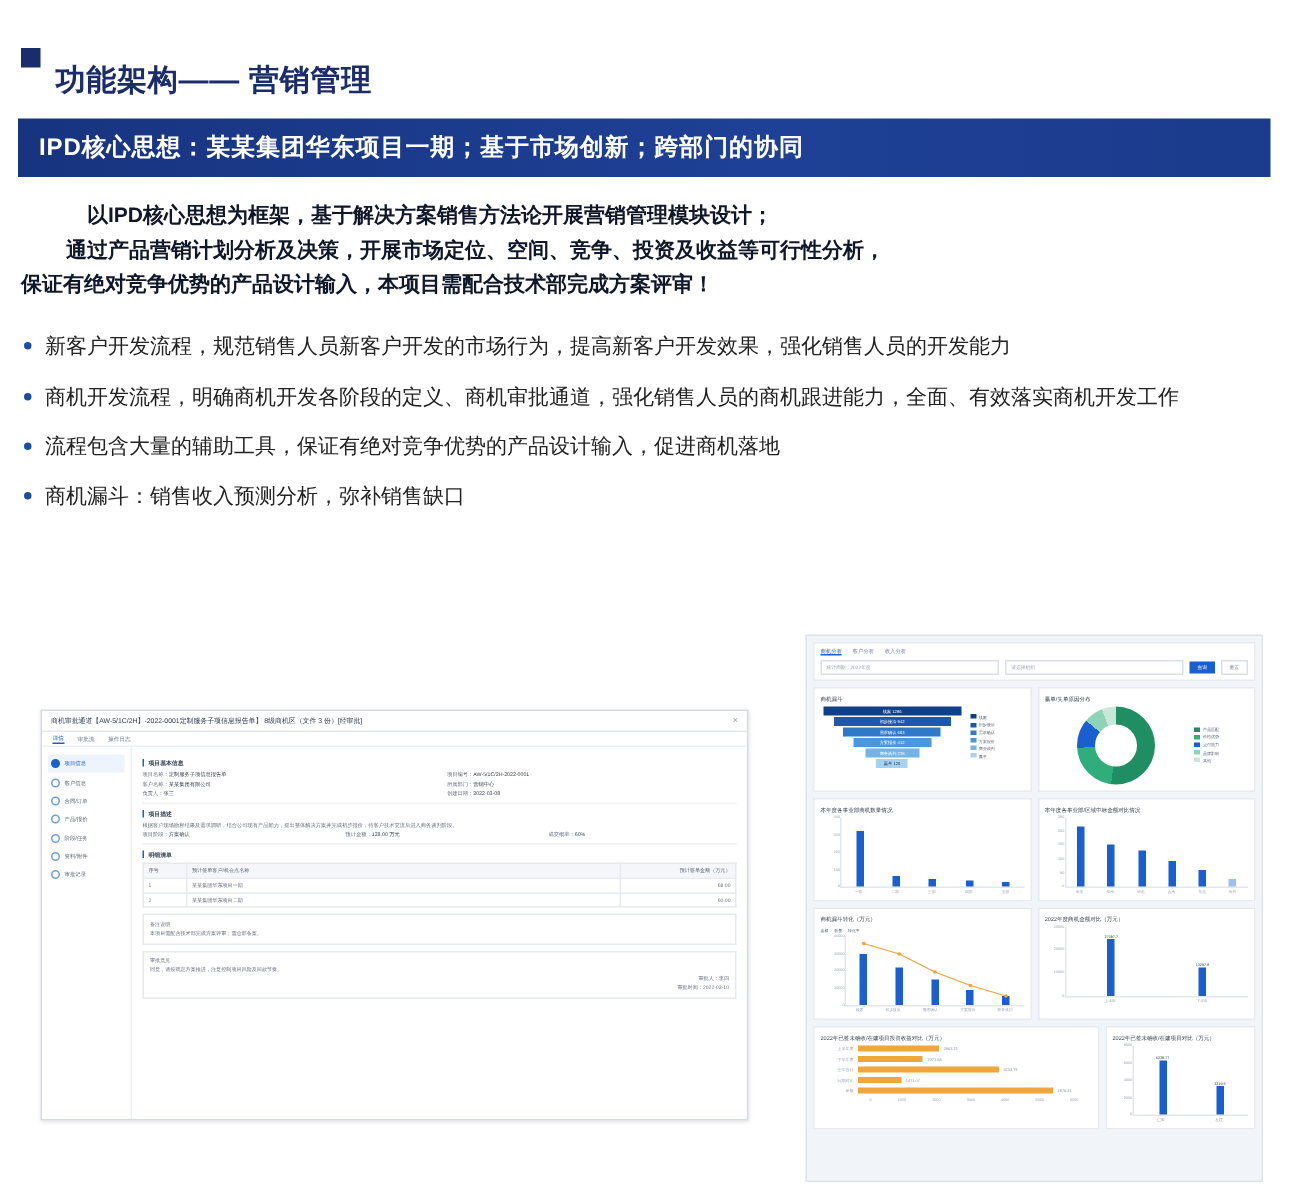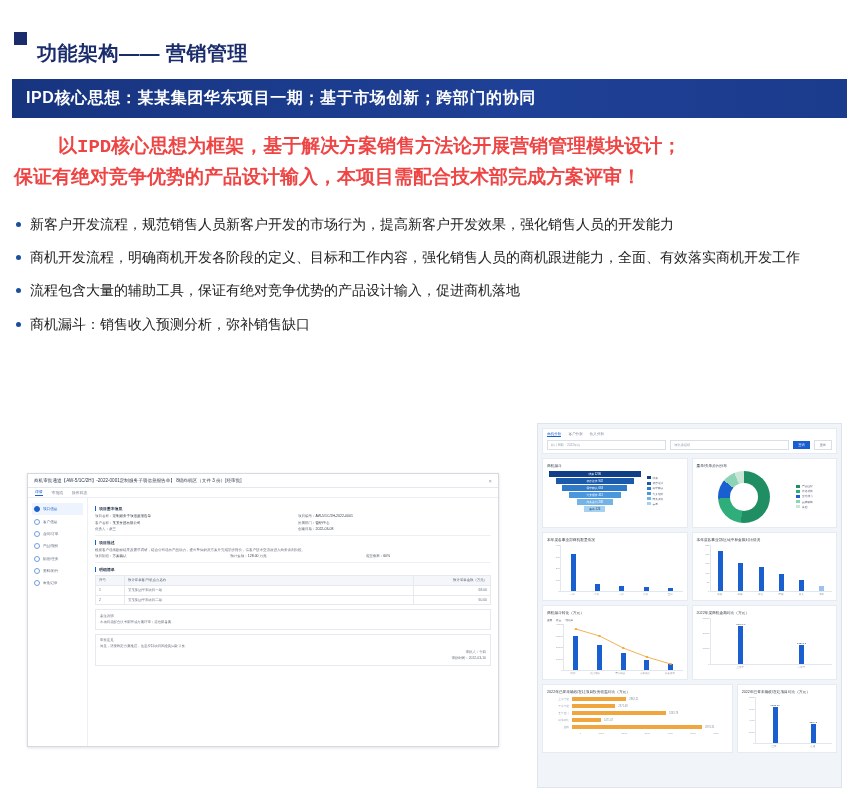--- a/index.html
+++ b/index.html
@@ -47,25 +47,24 @@
     background: linear-gradient(90deg, #17347f 0%, #1e4096 60%, #1b3b8c 100%);
     color: #ffffff;
     font-size: 16px;
     font-weight: bold;
     padding: 9px 14px;
     letter-spacing: 0.6px;
   }
   
   .intro {
     margin: 14px 14px 0 14px;
-    color: #ef4444;
+    color: #0f172a;
     font-weight: bold;
-    font-size: 19px;
+    font-size: 14px;
     line-height: 1.65;
-    font-family: Liberation Mono, monospace;
   }
   .intro .l1 { text-indent: 44px; display: block; }
   .intro .l2 { text-indent: 30px; display: block; }
   .intro .l3 { display: block; }
   
   .bullets {
     margin: 18px 14px 16px 14px;
     color: #222;
     font-size: 14px;
     line-height: 1.6;
@@ -265,31 +264,32 @@
 
   <div class="title-row">
     <span class="title-marker"></span>
     <span class="title-text">功能架构—— 营销管理</span>
   </div>
 
   <div class="banner">IPD核心思想：某某集团华东项目一期；基于市场创新；跨部门的协同</div>
 
   <div class="intro">
     <span class="l1">以IPD核心思想为框架，基于解决方案销售方法论开展营销管理模块设计；</span>
+    <span class="l2">通过产品营销计划分析及决策，开展市场定位、空间、竞争、投资及收益等可行性分析，</span>
     <span class="l3">保证有绝对竞争优势的产品设计输入，本项目需配合技术部完成方案评审！</span>
   </div>
 
   <div class="bullets">
     <div class="bullet">
       <span class="dot"></span>
       <span class="txt">新客户开发流程，规范销售人员新客户开发的市场行为，提高新客户开发效果，强化销售人员的开发能力</span>
     </div>
     <div class="bullet">
       <span class="dot"></span>
-      <span class="txt">商机开发流程，明确商机开发各阶段的定义、目标和工作内容，强化销售人员的商机跟进能力，全面、有效落实商机开发工作</span>
+      <span class="txt">商机开发流程，明确商机开发各阶段的定义、商机审批通道，强化销售人员的商机跟进能力，全面、有效落实商机开发工作</span>
     </div>
     <div class="bullet">
       <span class="dot"></span>
       <span class="txt">流程包含大量的辅助工具，保证有绝对竞争优势的产品设计输入，促进商机落地</span>
     </div>
     <div class="bullet">
       <span class="dot"></span>
       <span class="txt">商机漏斗：销售收入预测分析，弥补销售缺口</span>
     </div>
   </div>

